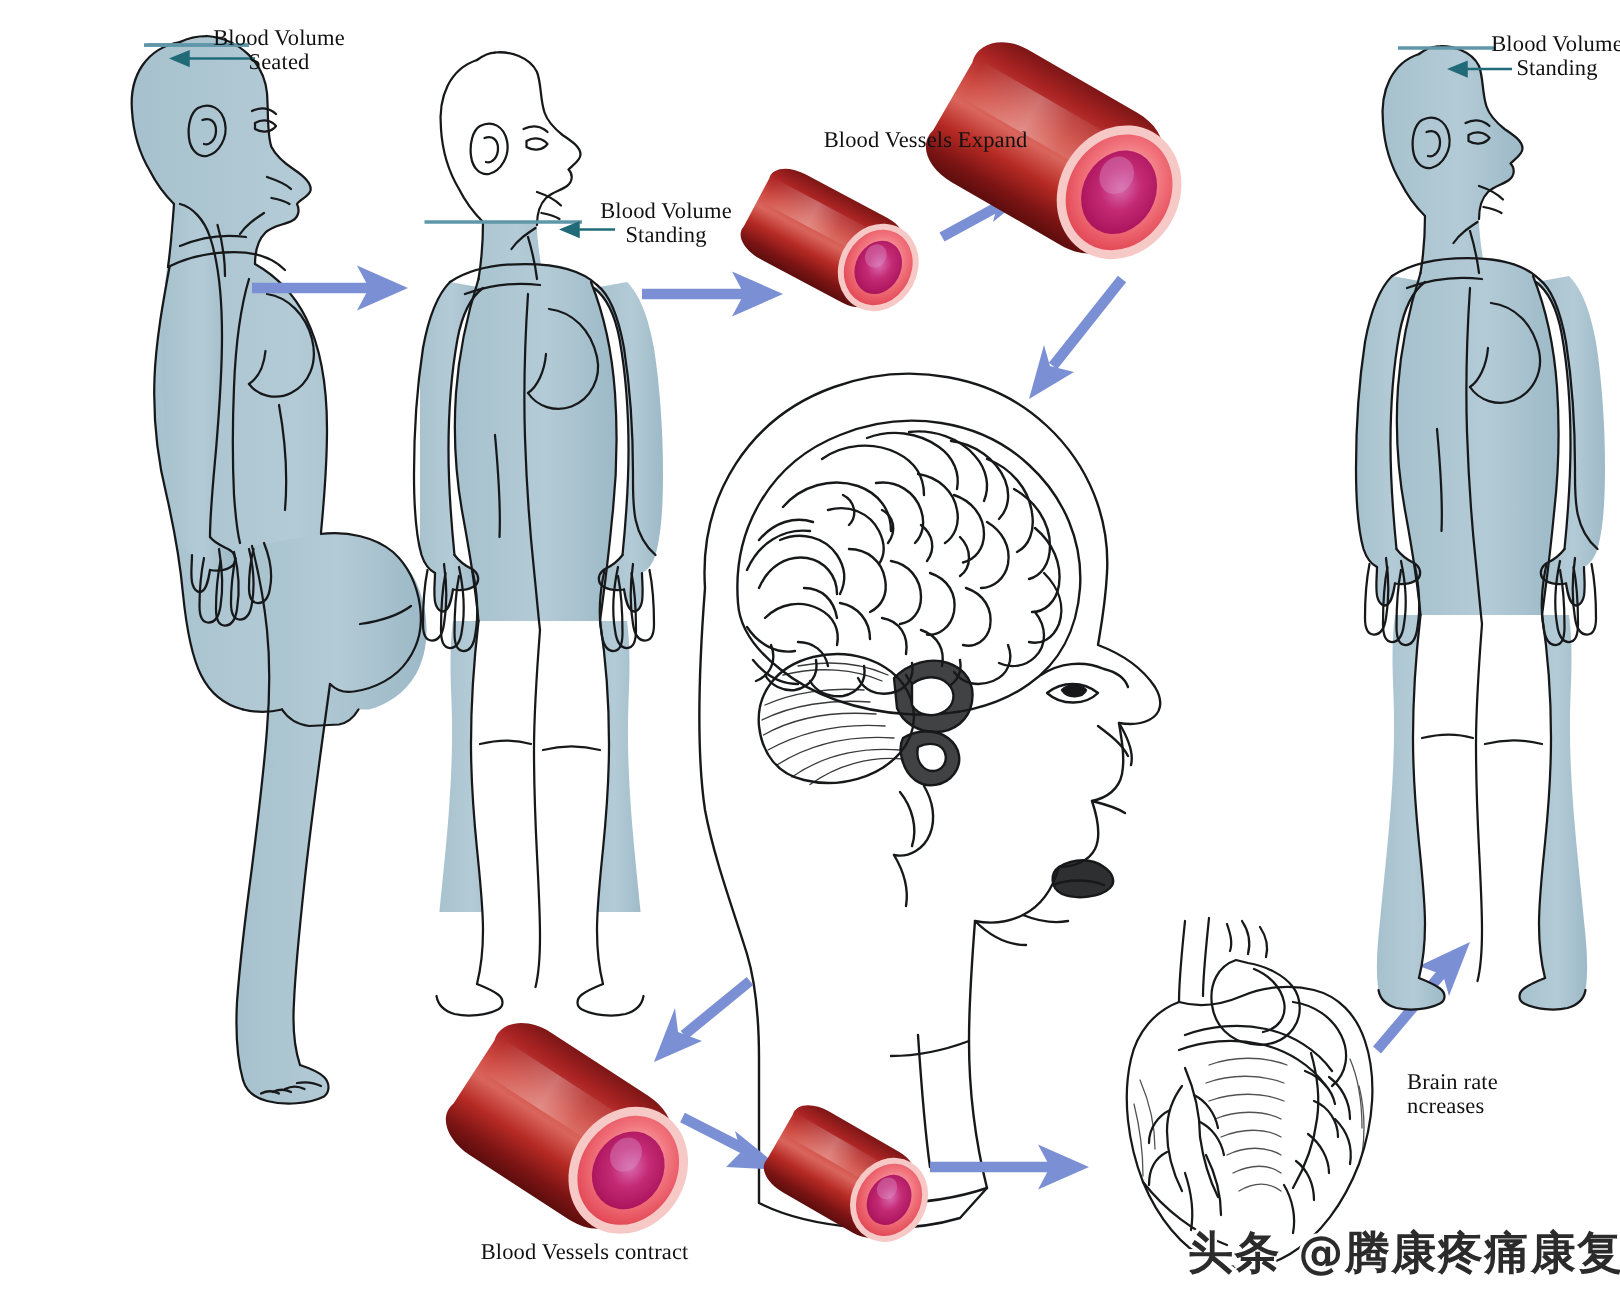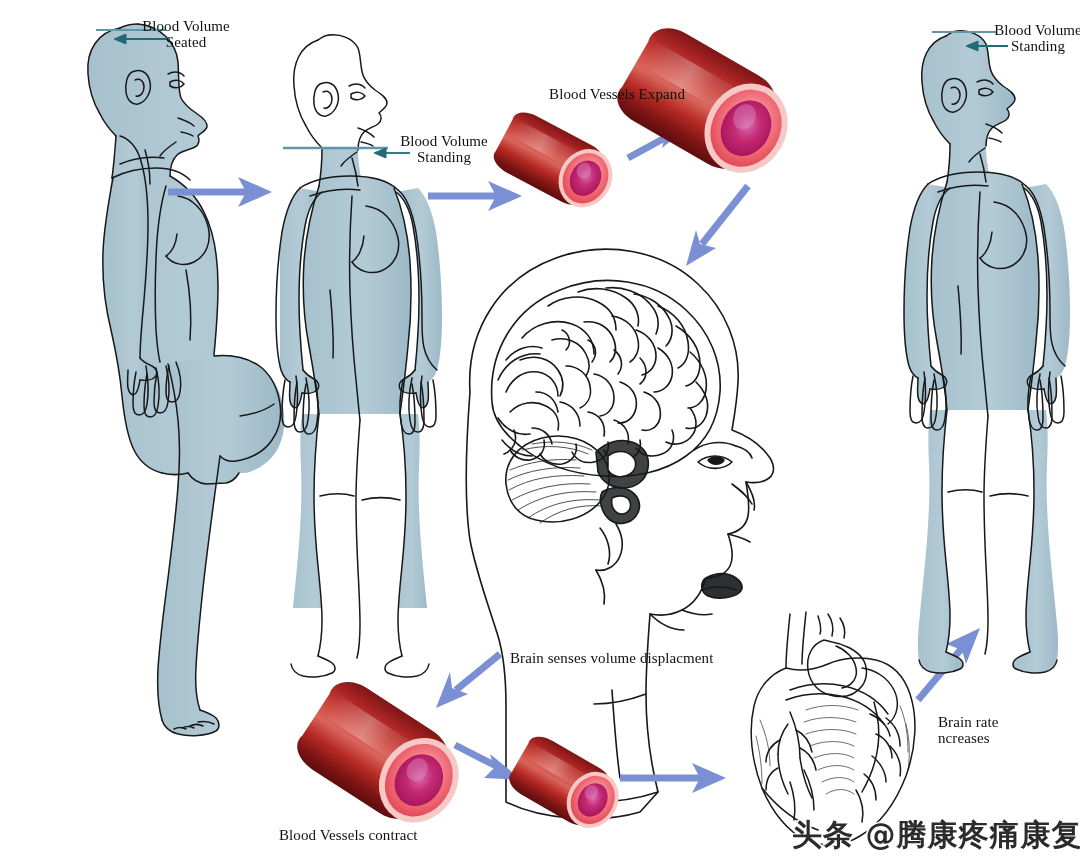--- a/index.html
+++ b/index.html
@@ -860,23 +860,22 @@
   </svg>
 
   <div class="label center" style="left:131px; top:18px; width:110px;">Blood Volume
 Seated</div>
 
   <div class="label center" style="left:392px; top:133px; width:104px;">Blood Volume
 Standing</div>
 
   <div class="label center" style="left:545px; top:86px; width:140px;text-align:right;">Blood Vessels Expand</div>
 
-  <div class="label left" style="left:510px; top:650px; width:260px;">Brain senses volume displacment</div>
-
-  <div class="label left" style="left:279px; top:827px; width:180px;">Blood Vessels contract</div>
+
+  <div class="label left" style="left:279px; top:827px; width:180px;text-align:right;">Blood Vessels contract</div>
 
   <div class="label left" style="left:938px; top:714px; width:110px;">Brain rate
 ncreases</div>
 
   <div class="label center" style="left:994px; top:22px; width:88px;">Blood Volume
 Standing</div>
 
   <div class="watermark" style="left:792px; top:815px;">头条 @腾康疼痛康复</div>
 
 </div>

